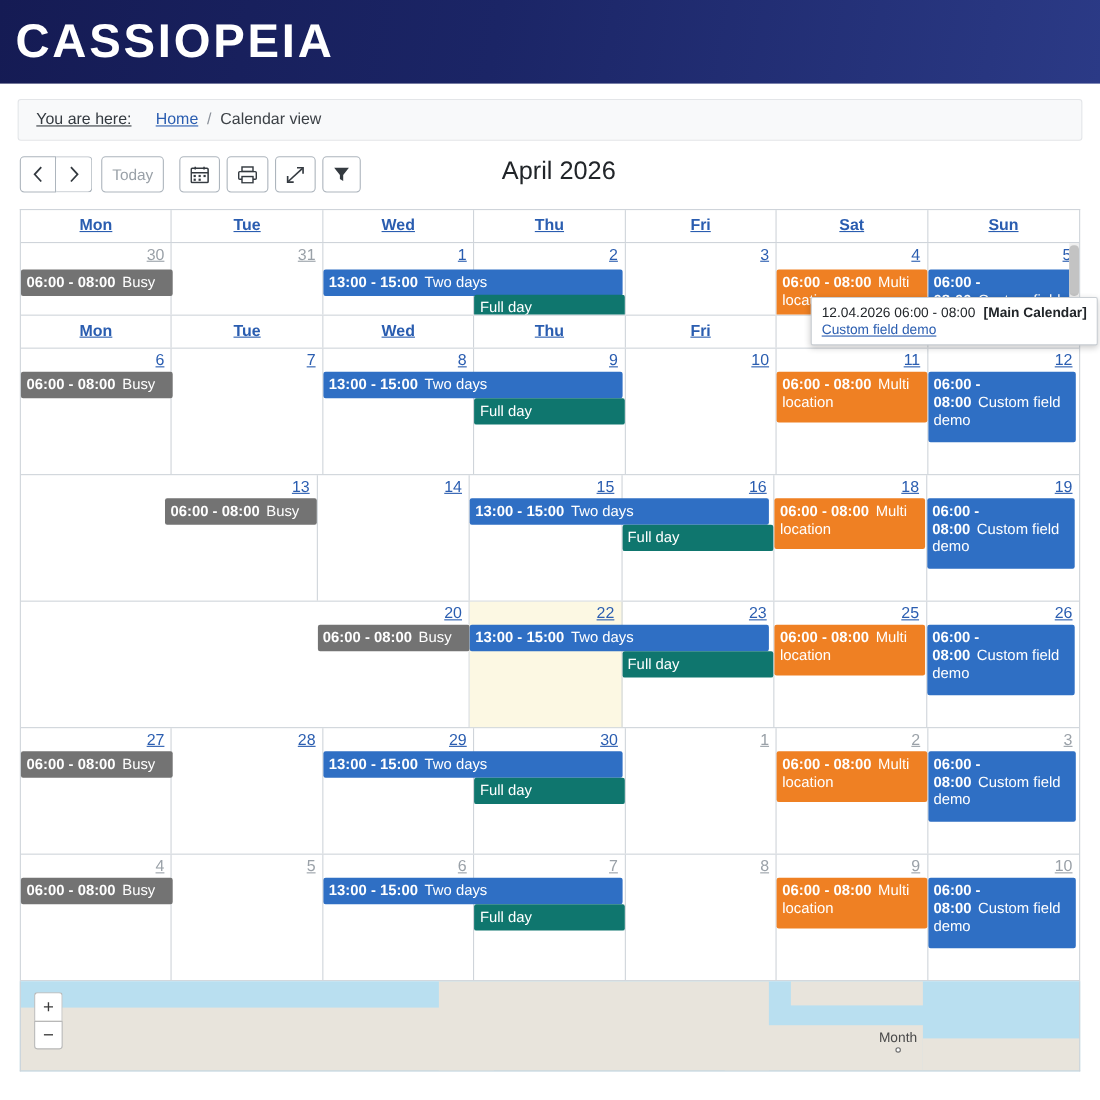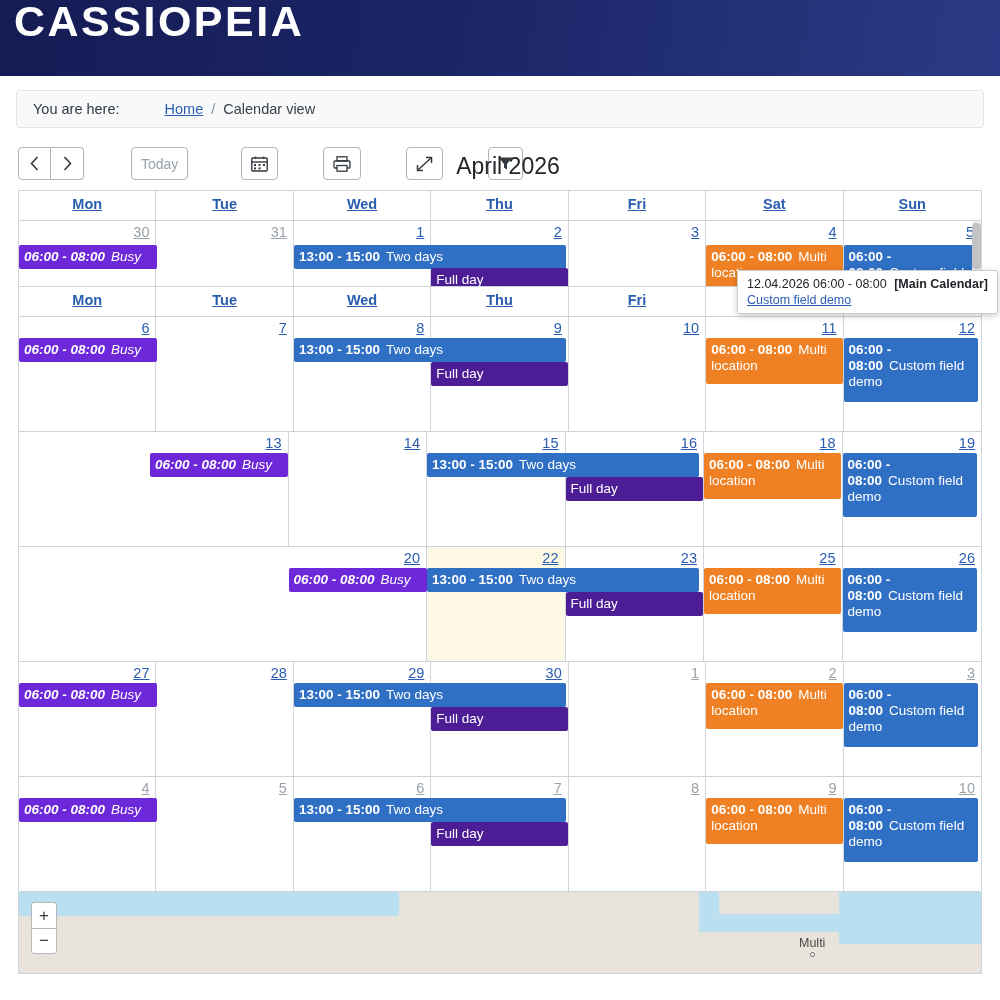--- a/index.html
+++ b/index.html
@@ -11,20 +11,21 @@
     font-family: "Liberation Sans", sans-serif;
     font-size: 14px;
     color: #212529;
   }
 
   
   #site-header {
     height: 76px;
     background: linear-gradient(100deg, #151b54 0%, #1b2566 45%, #2b3a86 100%);
     display: flex;
+    align-items: center;
     padding: 0 0 0 14px;
   }
   #brand-title {
     color: #ffffff;
     font-size: 43px;
     font-weight: bold;
     letter-spacing: 2.5px;
     line-height: 1;
     font-family: "Liberation Sans", sans-serif;
   }
@@ -38,30 +39,29 @@
     height: 38px;
     display: flex;
     align-items: center;
     padding: 0 16px;
     font-size: 14.5px;
     color: #343a40;
   }
   #breadcrumb-bar .sep { color: #8a9099; margin: 0 8px; }
   #breadcrumb-bar a { color: #2a5db0; text-decoration: underline; padding-left: 21px; }
   #breadcrumb-bar .crumb-current { color: #3c4146; }
-  #breadcrumb-label { margin-right: 24px; }
+  #breadcrumb-label { margin-right: 1px; text-decoration: underline; }
 
   
   #calendar-toolbar {
     display: flex;
-    align-items: flex-end;
+    align-items: flex-start;
     padding: 14px 18px 10px 18px;
     position: relative;
     height: 62px;
-    gap: 39px;
   }
   .btn {
     border: 1px solid #adb5bd;
     background: #ffffff;
     border-radius: 4px;
     height: 33px;
     min-width: 33px;
     display: inline-flex;
     align-items: center;
     justify-content: center;
@@ -143,23 +143,23 @@
     font-size: 13.5px;
     padding: 0 5px;
     white-space: nowrap;
     overflow: hidden;
     border-radius: 2px;
     cursor: pointer;
   }
   .ev .t { font-weight: bold; margin-right: 6px; }
   .ev.tall { height: 46px; line-height: 16px; white-space: normal; padding-top: 4px; }
   .ev.tall3 { height: 64px; line-height: 16px; white-space: normal; padding-top: 4px; }
-  .ev-busy { background: #6d28d9; font-style: italic; }
+  .ev-busy { background: #737373; }
   .ev-blue { background: #2f6fc4; }
-  .ev-magenta { background: #4c1d95; }
+  .ev-magenta { background: #0f766e; }
   .ev-orange { background: #ef8023; }
 
   
   #event-tooltip {
     position: absolute;
     background: #ffffff;
     border: 1px solid #c9ced3;
     box-shadow: 0 2px 6px rgba(0,0,0,.20);
     padding: 6px 9px;
     font-size: 12.5px;
@@ -612,16 +612,16 @@
   <div class="map-land" style="left:0;top:24px;width:430px;height:60px;"></div>
   <div class="map-land" style="left:380px;top:0;width:300px;height:84px;"></div>
   <div class="map-land" style="left:640px;top:40px;width:180px;height:44px;"></div>
   <div class="map-land" style="left:820px;top:52px;width:160px;height:32px;"></div>
   <div class="map-land" style="left:700px;top:0;width:120px;height:22px;"></div>
   <div id="map-ctrl">
     <div class="zbtn">+</div>
     <div class="zbtn">−</div>
   </div>
   <div id="map-city">
-    <span>Multi</span>
+    <span>Month</span>
     <div class="dot"></div>
   </div>
 </div>
 
 </body></html>

